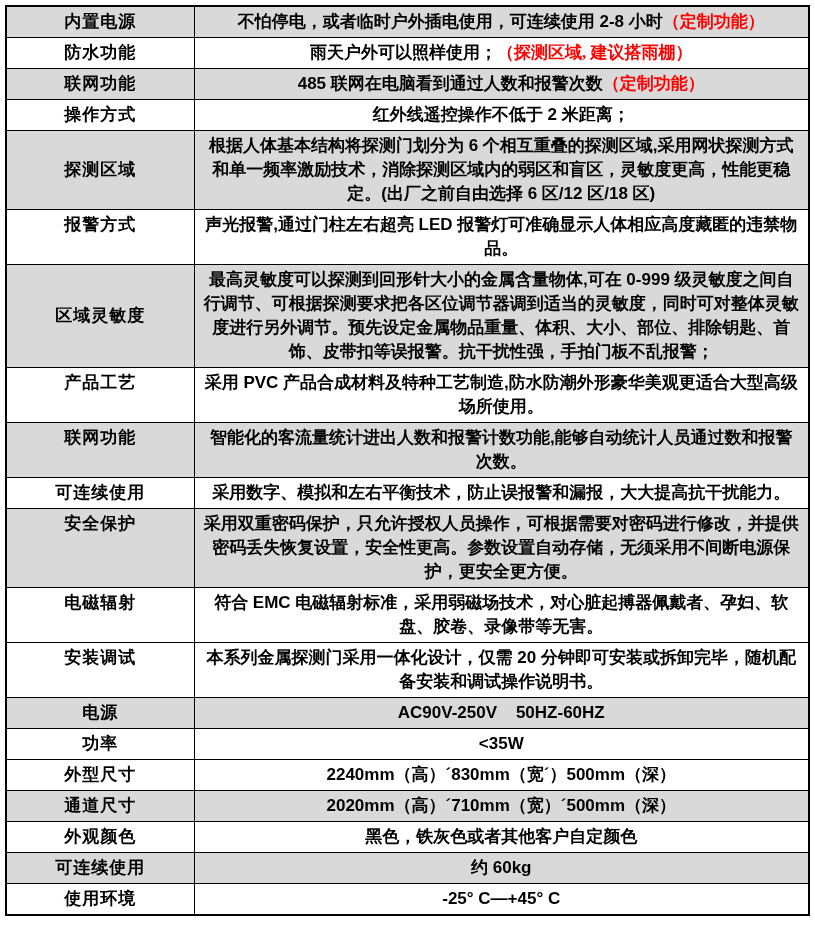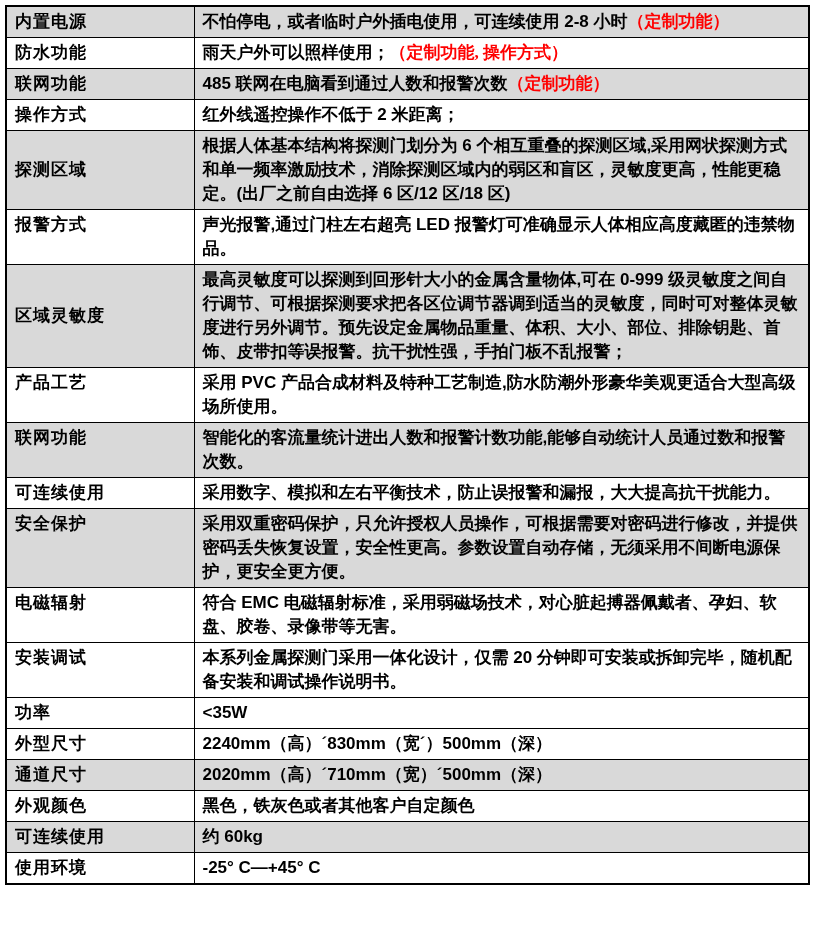--- a/index.html
+++ b/index.html
@@ -25,20 +25,21 @@
     border-collapse: collapse;
     border: 2px solid var(--border);
     table-layout: fixed;
   }
   table.spec td {
     border: 1px solid var(--border);
     vertical-align: top;
     font-size: 17px;
     line-height: 24px;
     padding: 3px 8px;
+    text-align: center;
   }
   td.label {
     width: 188px;
     letter-spacing: 1px;
     padding-left: 10px;
   }
   td.label.vmid { vertical-align: middle; }
   td.value {
     padding-left: 9px;
     white-space: pre-wrap;
@@ -50,21 +51,21 @@
 <body>
 
 <table class="spec">
   <tbody>
       <tr class="shaded">
         <td class="label">内置电源</td>
         <td class="value"><span>不怕停电，或者临时户外插电使用，可连续使用 2-8 小时</span><span class="red">（定制功能）</span></td>
       </tr>
       <tr>
         <td class="label">防水功能</td>
-        <td class="value"><span>雨天户外可以照样使用；</span><span class="red">（定制功能, 操作方式）</span></td>
+        <td class="value"><span>雨天户外可以照样使用；</span><span class="red">（探测区域, 建议搭雨棚）</span></td>
       </tr>
       <tr class="shaded">
         <td class="label">联网功能</td>
         <td class="value"><span>485 联网在电脑看到通过人数和报警次数</span><span class="red">（定制功能）</span></td>
       </tr>
       <tr>
         <td class="label">操作方式</td>
         <td class="value"><span>红外线遥控操作不低于 2 米距离；</span></td>
       </tr>
       <tr class="shaded">
@@ -96,20 +97,24 @@
         <td class="value"><span>采用双重密码保护，只允许授权人员操作，可根据需要对密码进行修改，并提供密码丢失恢复设置，安全性更高。参数设置自动存储，无须采用不间断电源保护，更安全更方便。</span></td>
       </tr>
       <tr>
         <td class="label">电磁辐射</td>
         <td class="value"><span>符合 EMC 电磁辐射标准，采用弱磁场技术，对心脏起搏器佩戴者、孕妇、软盘、胶卷、录像带等无害。</span></td>
       </tr>
       <tr>
         <td class="label">安装调试</td>
         <td class="value"><span>本系列金属探测门采用一体化设计，仅需 20 分钟即可安装或拆卸完毕，随机配备安装和调试操作说明书。</span></td>
       </tr>
+      <tr class="shaded">
+        <td class="label">电源</td>
+        <td class="value"><span>AC90V-250V    50HZ-60HZ</span></td>
+      </tr>
       <tr>
         <td class="label">功率</td>
         <td class="value"><span>&lt;35W</span></td>
       </tr>
       <tr>
         <td class="label">外型尺寸</td>
         <td class="value"><span>2240mm（高）´830mm（宽´）500mm（深）</span></td>
       </tr>
       <tr class="shaded">
         <td class="label">通道尺寸</td>

